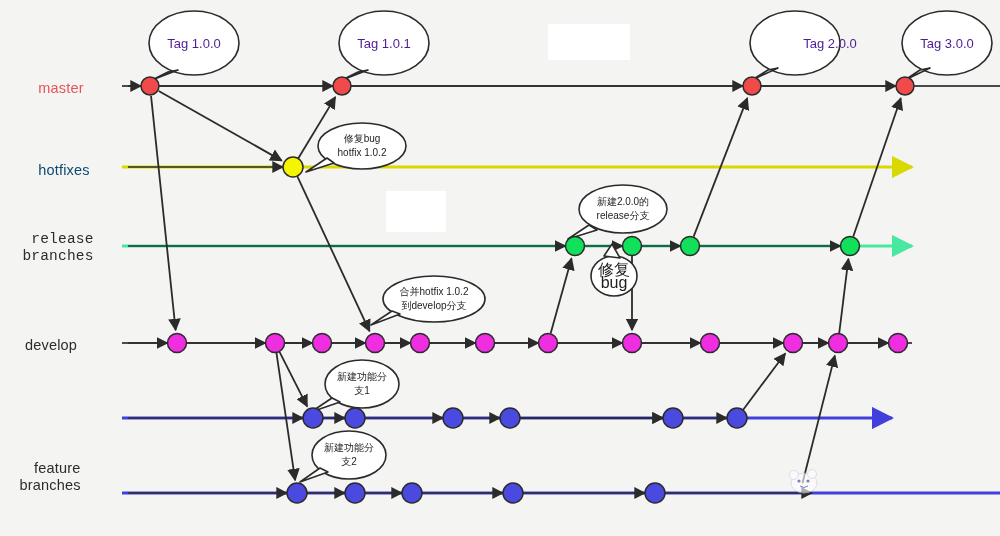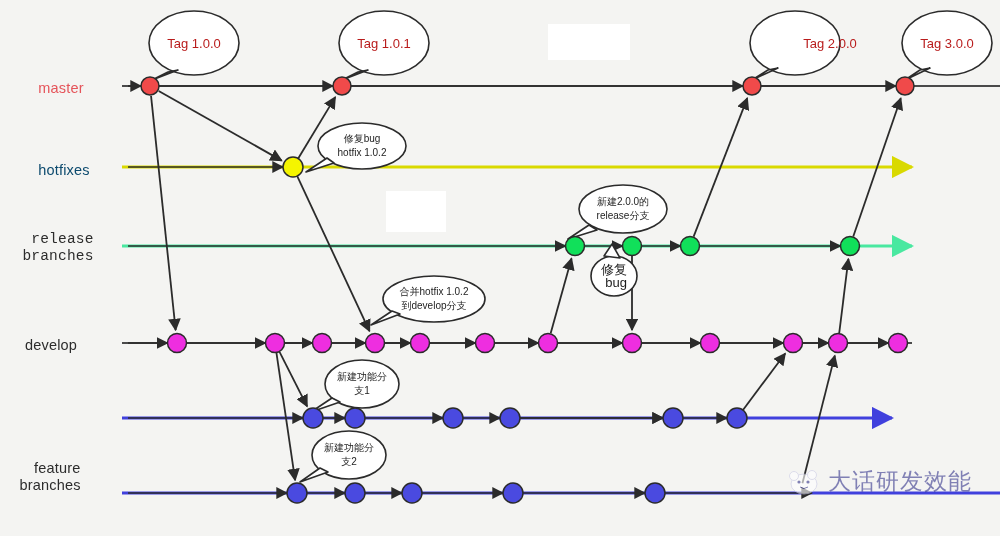--- a/index.html
+++ b/index.html
@@ -27,26 +27,26 @@
   .bubble-text{
     position:absolute;
     transform:translate(-50%,-50%);
     text-align:center;
     font-size:10px;
     line-height:14px;
     color:#1d1d1d;
     white-space:pre-line;
     pointer-events:none;
   }
-  .bubble-text.sm{font-size:13px;line-height:13px;text-align:right;}
+  .bubble-text.sm{font-size:16px;line-height:13px;}
   .tag-text{
     position:absolute;
     transform:translate(-50%,-50%);
     font-size:13px;
-    color:#b91c1c;
+    color:#4c1d95;
     white-space:nowrap;
     pointer-events:none;
     font-weight:500;
   }
   .eraser{position:absolute;background:#ffffff;}
   #watermark{
     position:absolute;
     left:788px;top:466px;
     display:flex;align-items:center;gap:6px;
     opacity:.62;
@@ -251,15 +251,14 @@
 
   <div id="watermark">
     <svg width="34" height="30" viewBox="0 0 34 30">
       <ellipse cx="16" cy="17" rx="13" ry="10" fill="#ffffff" stroke="#cdcde6" stroke-width="1"></ellipse>
       <ellipse cx="6" cy="9" rx="4.5" ry="4.5" fill="#ffffff" stroke="#cdcde6" stroke-width="1"></ellipse>
       <ellipse cx="24" cy="8" rx="4.5" ry="4.5" fill="#ffffff" stroke="#cdcde6" stroke-width="1"></ellipse>
       <circle cx="11" cy="15" r="1.6" fill="#3a3a8f"></circle>
       <circle cx="20" cy="15" r="1.6" fill="#3a3a8f"></circle>
       <path d="M12 20 Q16 23 20 20" stroke="#3a3a8f" stroke-width="1" fill="none"></path>
     </svg>
-    <span id="wm-text" style="color: rgb(58, 58, 143);">大话研发效能</span>
   </div>
 </div>
 
 </body></html>

